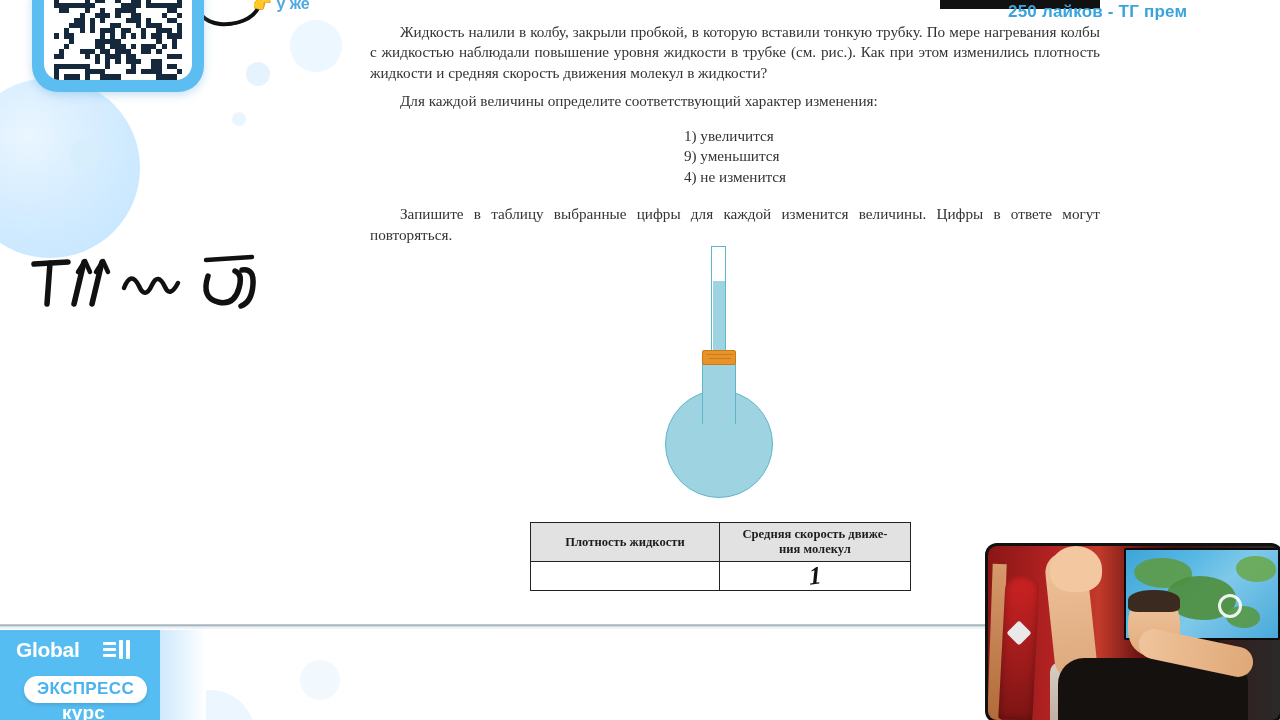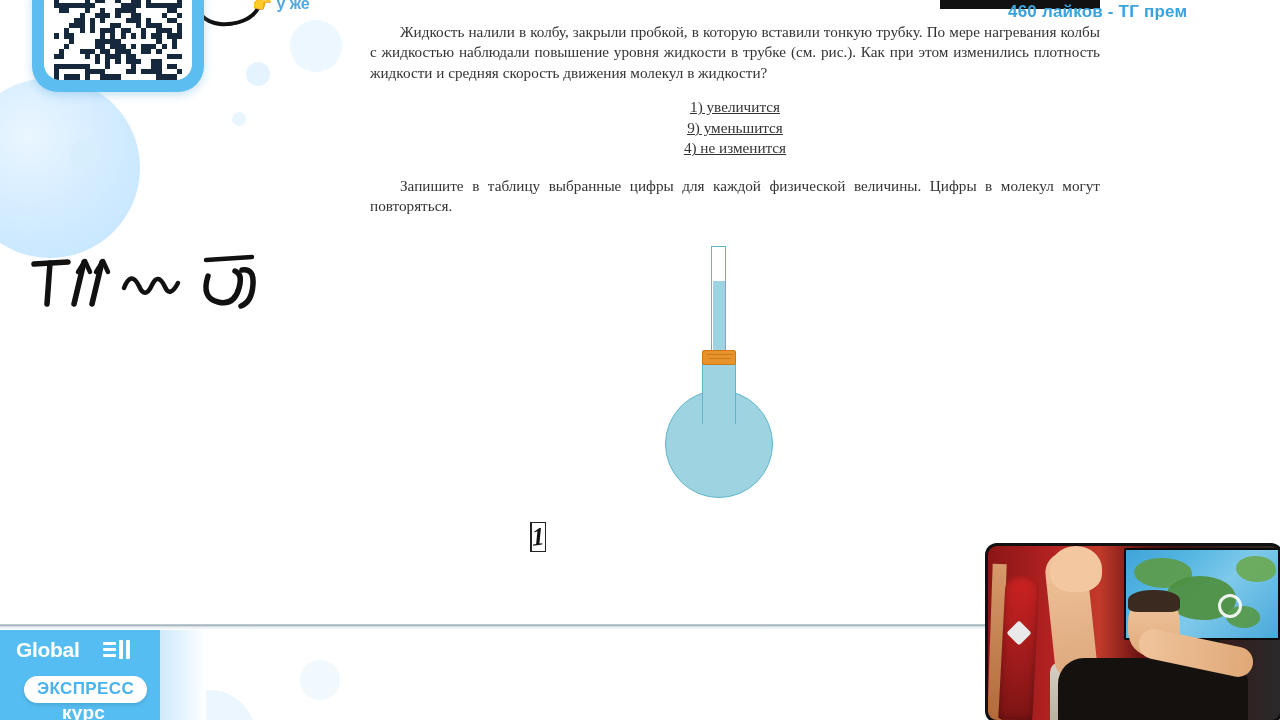--- a/index.html
+++ b/index.html
@@ -43,21 +43,21 @@
   .qrinner{position:absolute;left:12px;top:12px;width:148px;height:94px;background:#fff;border-radius:16px;overflow:hidden;}
   .qrcanvas{position:absolute;left:10px;top:-14px;width:128px;height:104px;}
   .qrcanvas i{position:absolute;background:#16293c;display:block;}
 
   
   .doc{position:absolute;left:370px;top:22px;width:730px;color:#2b2b2b;}
   .p{font-size:15.2px;line-height:20.4px;text-align:justify;text-indent:30px;margin:0;
      font-family:"Liberation Serif", serif;color:#333;}
   .p2{margin-top:8px;}
   .opts{margin:14px 0 0 0;text-align:center;font-size:15.2px;line-height:20.6px;color:#333;}
-  .opts div{text-align:center;text-decoration:underline;}
+  .opts div{}
   .opt-wrap{display:inline-block;text-align:left;}
   .p3{margin-top:17px;}
 
   
   .figure{position:absolute;left:640px;top:240px;width:160px;height:270px;}
   
   .tube-glass{position:absolute;left:71px;top:6px;width:15px;height:114px;
      border:1.6px solid #5fb6c9;background:#ffffff;box-sizing:border-box;}
   .tube-liquid{position:absolute;left:72.5px;top:41px;width:12px;height:78px;background:#9ed4e2;}
   
@@ -153,21 +153,21 @@
   <div class="bubble b1"></div>
   <div class="bubble b2"></div>
   <div class="bubble b3"></div>
   <div class="bubble b4"></div>
   <div class="bubble b5"></div>
   <div class="bubble b6"></div>
   <div class="bubble b7"></div>
   <div class="bubble b8"></div>
 
   <div class="topblack"></div>
-  <div class="toptext">460 лайков - ТГ прем</div>
+  <div class="toptext">250 лайков - ТГ прем</div>
   <div class="bluecube"></div>
   <div class="scribble-oval"></div>
   <div class="cutcap">
     <span class="emoji">👉</span>
     <span>у же</span>
   </div>
 
   <div class="qrcard">
     <div class="qrinner">
       <div class="qrcanvas" id="qrcanvas">
@@ -363,44 +363,52 @@
           <i style="left:40.96px;top:107.52px;width:5.12px;height:5.12px;"></i>
           <i style="left:46.08px;top:107.52px;width:5.12px;height:5.12px;"></i>
           <i style="left:92.16px;top:107.52px;width:5.12px;height:5.12px;"></i>
           <i style="left:112.64px;top:107.52px;width:5.12px;height:5.12px;"></i>
         </div>
     </div>
   </div>
 
   <div class="doc">
     <p class="p">Жидкость налили в колбу, закрыли пробкой, в которую вставили тонкую трубку. По мере нагревания колбы с жидкостью наблюдали повышение уровня жидкости в трубке (см. рис.). Как при этом изменились плотность жидкости и средняя скорость движения молекул в жидкости?</p>
+    <p class="p p2">Для каждой величины определите соответствующий характер изменения:</p>
     <div class="opts">
       <div class="opt-wrap">
         <div>1)  увеличится</div>
         <div>9)  уменьшится</div>
         <div>4)  не изменится</div>
       </div>
     </div>
-    <p class="p p3">Запишите в таблицу выбранные цифры для каждой физической величины. Цифры в молекул могут повторяться.</p>
+    <p class="p p3">Запишите в таблицу выбранные цифры для каждой изменится величины. Цифры в ответе могут повторяться.</p>
   </div>
 
   <div class="figure">
     <div class="tube-glass"></div>
     <div class="tube-liquid"></div>
     <div class="bulb"></div>
     <div class="neck"></div>
     <div class="neck-cover"></div>
     <div class="cork">
       <div class="cork-grain" style="left:4px;width:26px;"></div>
       <div class="cork-grain" style="left:6px;top:7px;width:22px;"></div>
     </div>
   </div>
 
   <table class="atable">
     <tbody>
+        <tr>
+      <td class="hd c1">Плотность жидкости</td>
+      <td class="hd c2">
+        <div>Средняя скорость движе-</div>
+        <div>ния молекул</div>
+      </td>
+    </tr>
     <tr class="ansrow">
       <td>
         <span class="hand1"></span>
       </td>
       <td>
         <span class="hand1">1</span>
       </td>
     </tr>
   </tbody>
     </table>

